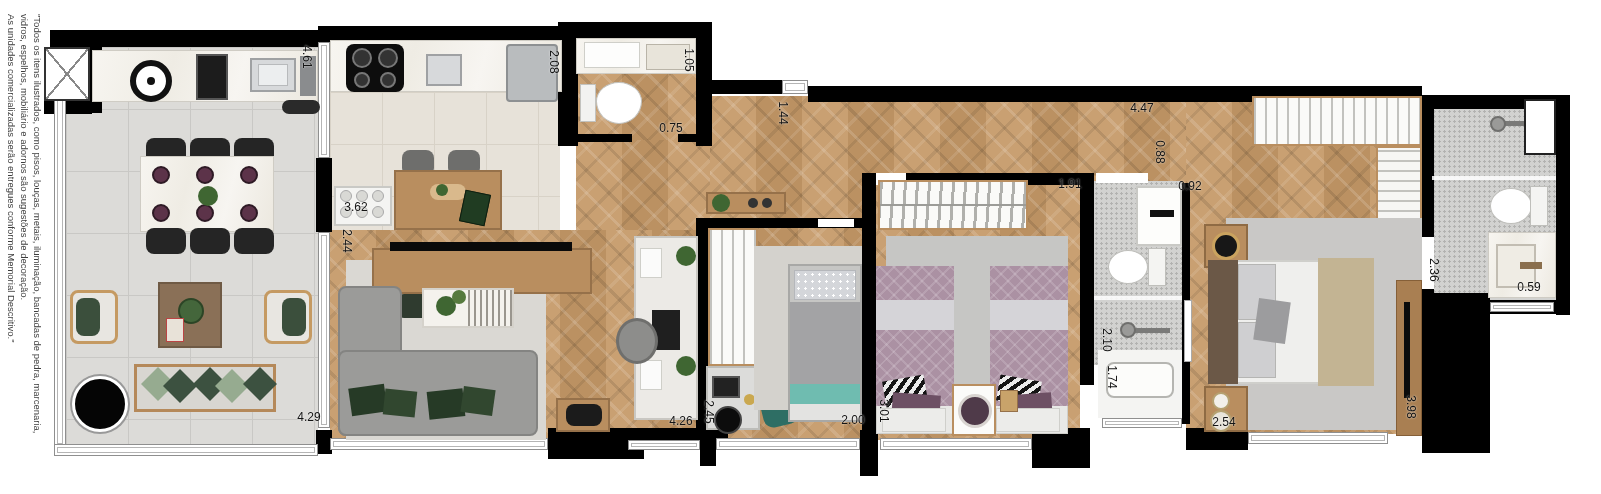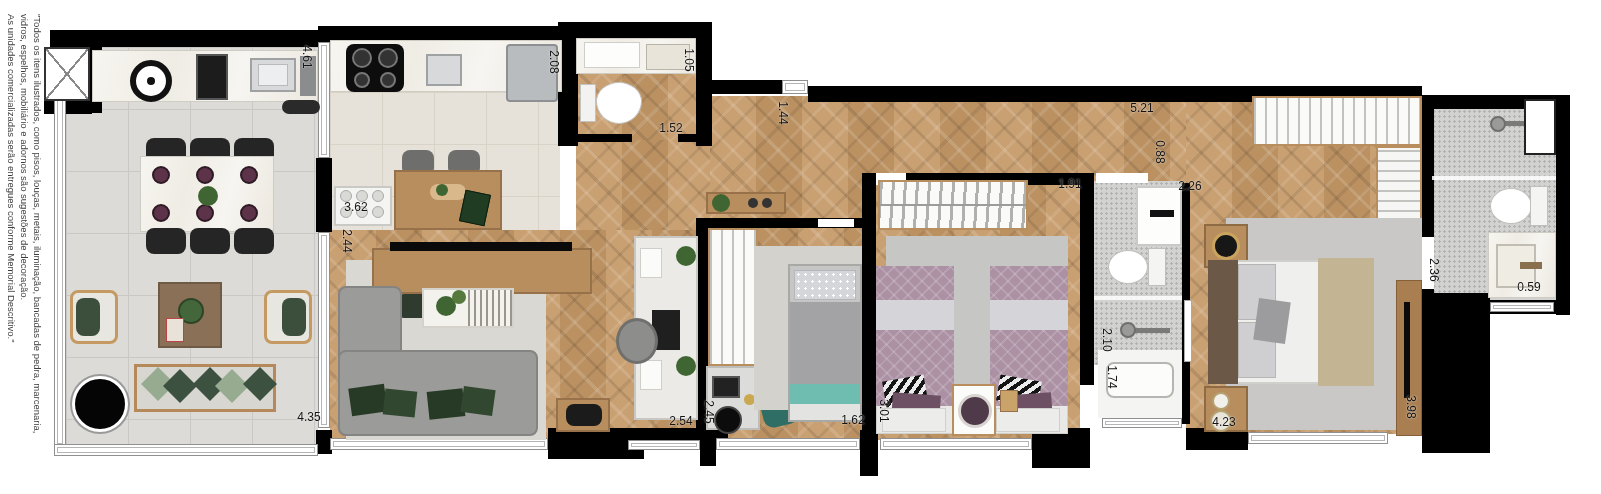--- a/index.html
+++ b/index.html
@@ -267,35 +267,35 @@
   <div class="f" style="left:1432px;top:176px;width:124px;height:4px;background:rgba(255,255,255,.85)"></div>
   <div class="f" style="left:1498px;top:121px;width:26px;height:5px;background:#7a7a78"></div>
   <div class="f circle" style="left:1490px;top:116px;width:16px;height:16px;background:#9a9a98;border:2px solid #6f6f6d"></div>
   <div class="f" style="left:1490px;top:188px;width:42px;height:36px;background:#fff;border:1px solid #bfbfbb;border-radius:50%"></div>
   <div class="f" style="left:1530px;top:186px;width:18px;height:40px;background:#f4f4f2;border:1px solid #bfbfbb"></div>
   <div class="f marble" style="left:1488px;top:232px;width:68px;height:66px"></div>
   <div class="f" style="left:1496px;top:244px;width:40px;height:44px;background:#efece4;border:2px solid #c2bdb2"></div>
   <div class="f" style="left:1520px;top:262px;width:22px;height:7px;background:#8a6f4e"></div>
 
   <span class="dim v" style="left:307px;top:57px">4.61</span>
-  <span class="dim" style="left:309px;top:417px">4.35</span>
+  <span class="dim" style="left:309px;top:417px">4.29</span>
   <span class="dim" style="left:356px;top:207px">3.62</span>
   <span class="dim v" style="left:554px;top:62px">2.08</span>
   <span class="dim v" style="left:347px;top:241px">2.44</span>
   <span class="dim v" style="left:689px;top:60px">1.05</span>
-  <span class="dim" style="left:671px;top:128px">1.52</span>
+  <span class="dim" style="left:671px;top:128px">0.75</span>
   <span class="dim v" style="left:783px;top:113px">1.44</span>
-  <span class="dim" style="left:1142px;top:108px">5.21</span>
+  <span class="dim" style="left:1142px;top:108px">4.47</span>
   <span class="dim v" style="left:1160px;top:152px">0.88</span>
-  <span class="dim" style="left:681px;top:421px">2.54</span>
+  <span class="dim" style="left:681px;top:421px">4.26</span>
   <span class="dim v" style="left:709px;top:412px">2.45</span>
-  <span class="dim" style="left:853px;top:420px">1.62</span>
+  <span class="dim" style="left:853px;top:420px">2.00</span>
   <span class="dim" style="left:1070px;top:184px">1.91</span>
   <span class="dim v" style="left:884px;top:411px">3.01</span>
-  <span class="dim" style="left:1190px;top:186px">2.26</span>
+  <span class="dim" style="left:1190px;top:186px">0.92</span>
   <span class="dim v" style="left:1107px;top:340px">2.10</span>
   <span class="dim v" style="left:1112px;top:377px">1.74</span>
-  <span class="dim" style="left:1224px;top:422px">4.23</span>
+  <span class="dim" style="left:1224px;top:422px">2.54</span>
   <span class="dim v" style="left:1411px;top:407px">3.98</span>
   <span class="dim v" style="left:1434px;top:270px">2.36</span>
   <span class="dim" style="left:1529px;top:287px">0.59</span>
 
 </div>
 
 </body></html>

